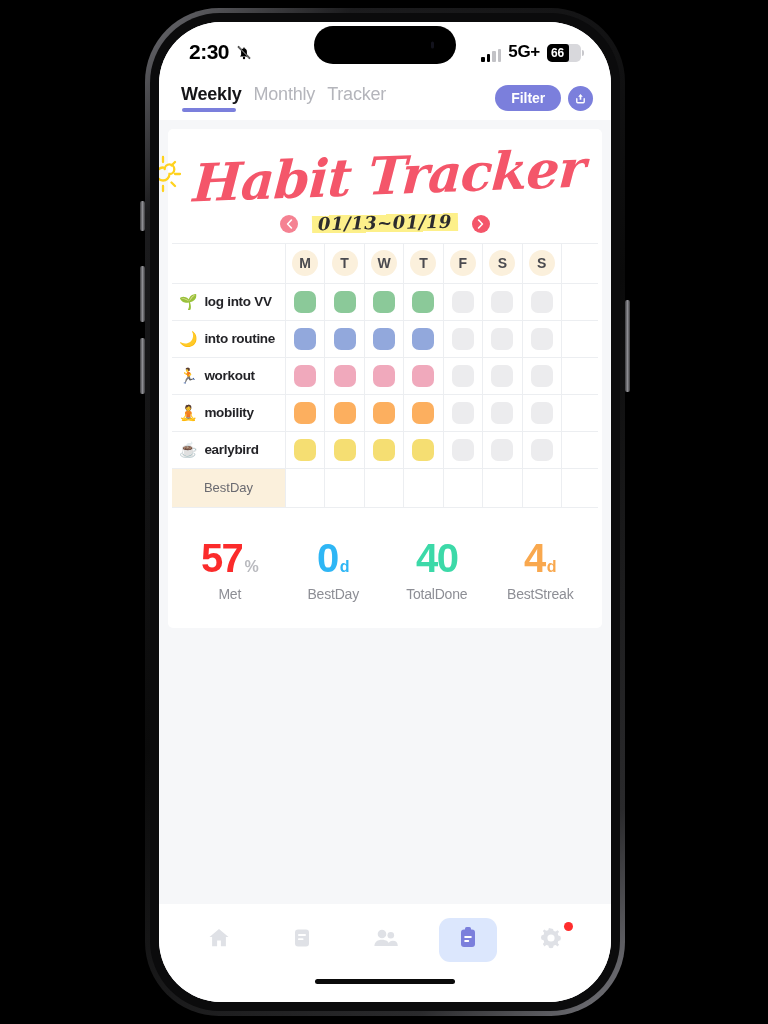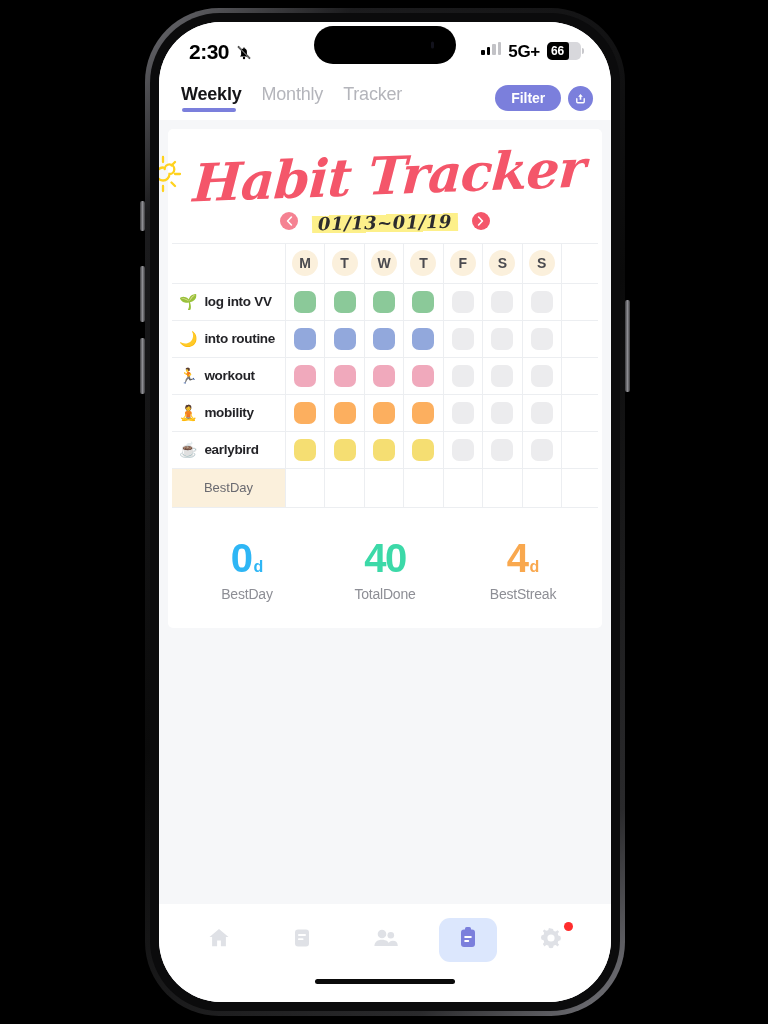--- a/index.html
+++ b/index.html
@@ -42,21 +42,21 @@
 
   
   .statusbar {
     position: relative; height: 54px; flex: 0 0 54px;
     background: #fff;
     display: flex; align-items: center; justify-content: space-between;
     padding: 6px 30px 0 30px;
   }
   .sb-left { display:flex; align-items:center; gap:7px; }
   .sb-time { font-size: 21px; font-weight: 700; color:#000; letter-spacing:-0.5px; }
-  .sb-right { display:flex; align-items:flex-start; gap:7px; }
+  .sb-right { display:flex; align-items:flex-end; gap:7px; }
   .sb-5g { font-size:17px; font-weight:700; color:#000; letter-spacing:-0.3px; }
 
   .dyn-island {
     position:absolute; left:50%; transform:translateX(-50%);
     top: 4px; width: 142px; height: 38px;
     background:#000; border-radius:20px;
   }
   .di-dot { position:absolute; right:22px; top:50%; transform:translateY(-50%);
             width:3px; height:7px; background:#12121c; border-radius:2px; }
 
@@ -77,21 +77,21 @@
              width:2px; height:6px; background:#c8c8cc; border-radius:0 2px 2px 0; }
 
   .bell-icon { width:16px; height:17px; position:relative; display:inline-block; }
 
   
   .topbar {
     flex: 0 0 44px; background:#fff;
     display:flex; align-items:center; justify-content:space-between;
     padding: 0 18px 0 22px;
   }
-  .tabs { display:flex; gap:20px; }
+  .tabs { display:flex; gap:12px; }
   .tab { position:relative; font-size:18px; color:#b4b5bb; font-weight:400;
          padding-bottom:7px; cursor:pointer; letter-spacing:-0.2px; }
   .tab.active { color:#141417; font-weight:700; }
   .tab.active:after { content:""; position:absolute; left:1px; right:6px; bottom:0;
          height:4px; border-radius:2px; background:#7b7fdc; }
   .top-actions { display:flex; align-items:center; gap:7px; }
   .filter-btn {
     background:#7b7fdc; color:#fff; font-size:14px; font-weight:600;
     border:none; border-radius:14px; padding:5px 16px; cursor:pointer;
     letter-spacing:-0.1px;
@@ -115,21 +115,21 @@
     font-family: "DejaVu Serif", serif;
     font-style: italic; font-weight:700;
     font-size: 52px; color:#f4566a;
     letter-spacing: -1px;
     transform: rotate(-2.2deg) skewX(-6deg);
     white-space: nowrap;
     line-height: 1.05;
   }
 
   
-  .date-nav { display:flex; align-items:flex-start; justify-content:center; gap:14px;
+  .date-nav { display:flex; align-items:flex-end; justify-content:center; gap:14px;
               margin-top: 6px; margin-bottom: 10px; }
   .arrow {
     width:18px; height:18px; border-radius:50%; background:#f4566a;
     display:flex; align-items:center; justify-content:center; cursor:pointer;
     color:#fff; font-size:10px; line-height:1;
   }
   .arrow.dim { background:#f58292; }
   .date-text {
     font-family:"DejaVu Serif", serif; font-style:italic; font-weight:700;
     font-size:18px; color:#2c2c2e; letter-spacing:0.5px;
@@ -466,20 +466,27 @@
                   <div class="gcell"></div>
                   <div class="gcell"></div>
                   <div class="gcell"></div>
                   <div class="gcell"></div>
                   <div class="gcell"></div>
                   <div class="gcell tail"></div>
                 </div>
               </div>
 
         <div class="stats" id="stats">
+                <div class="stat">
+                  <div class="stat-val">
+                    <span class="stat-num" style="color:#fb2b2b">57</span>
+                    <span class="stat-unit" style="color:#b9babf">%</span>
+                  </div>
+                  <div class="stat-lbl">Met</div>
+                </div>
                 <div class="stat">
                   <div class="stat-val">
                     <span class="stat-num" style="color:#2eb6f5">0</span>
                     <span class="stat-unit" style="color:#2eb6f5">d</span>
                   </div>
                   <div class="stat-lbl">BestDay</div>
                 </div>
                 <div class="stat">
                   <div class="stat-val">
                     <span class="stat-num" style="color:#3cd9a8">40</span>

